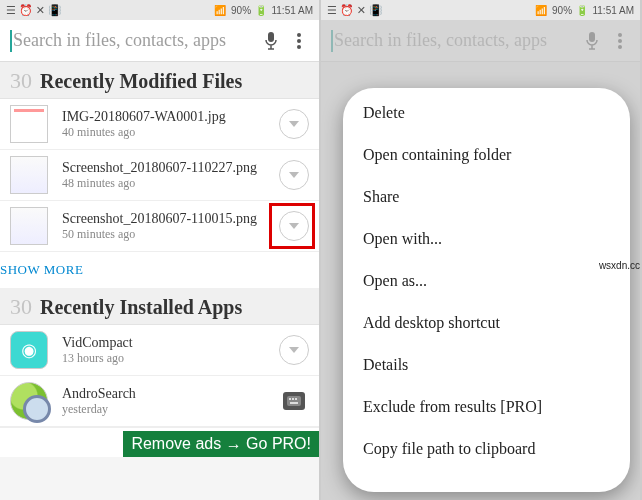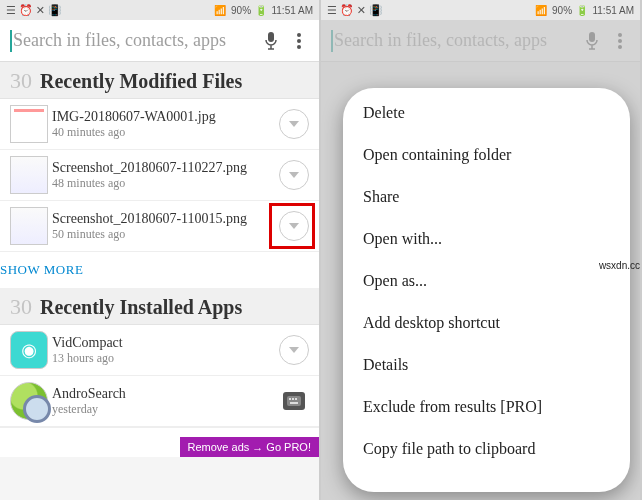--- a/index.html
+++ b/index.html
@@ -80,21 +80,21 @@
     color: #333;
     font-family: cursive;
     font-weight: 600;
   }
   .file-row {
     display: flex;
     align-items: center;
     padding: 6px 10px;
     background:#fff;
     border-bottom:1px solid #eee;
-    gap:4px;
+    gap:14px;
     position:relative;
   }
   .thumb {
     width: 38px; height: 38px;
     background:#dde;
     border:1px solid #ccc;
     flex:0 0 38px;
   }
   .thumb.paper {
     background:#fff;
@@ -158,23 +158,23 @@
     padding:10px 0;
     color:#0288d1;
     font-size:13px;
     font-family: cursive;
     letter-spacing:.5px;
     background:#fff;
   }
   .adbar {
     position: relative;
     margin-left:auto;
-    background:#a21caf;
+    background:#15803d;
     color:#fff;
-    font-size:11px;
+    font-size:16px;
     padding:4px 8px;
     display:inline-flex;align-items:center;gap:6px;
     font-family: Arial,sans-serif;
   }
   .kbd {
     width:22px;height:18px;background:#555;border-radius:3px;
     display:inline-flex;align-items:center;justify-content:center;
     margin-right:4px;
   }
   .bottom-strip{

